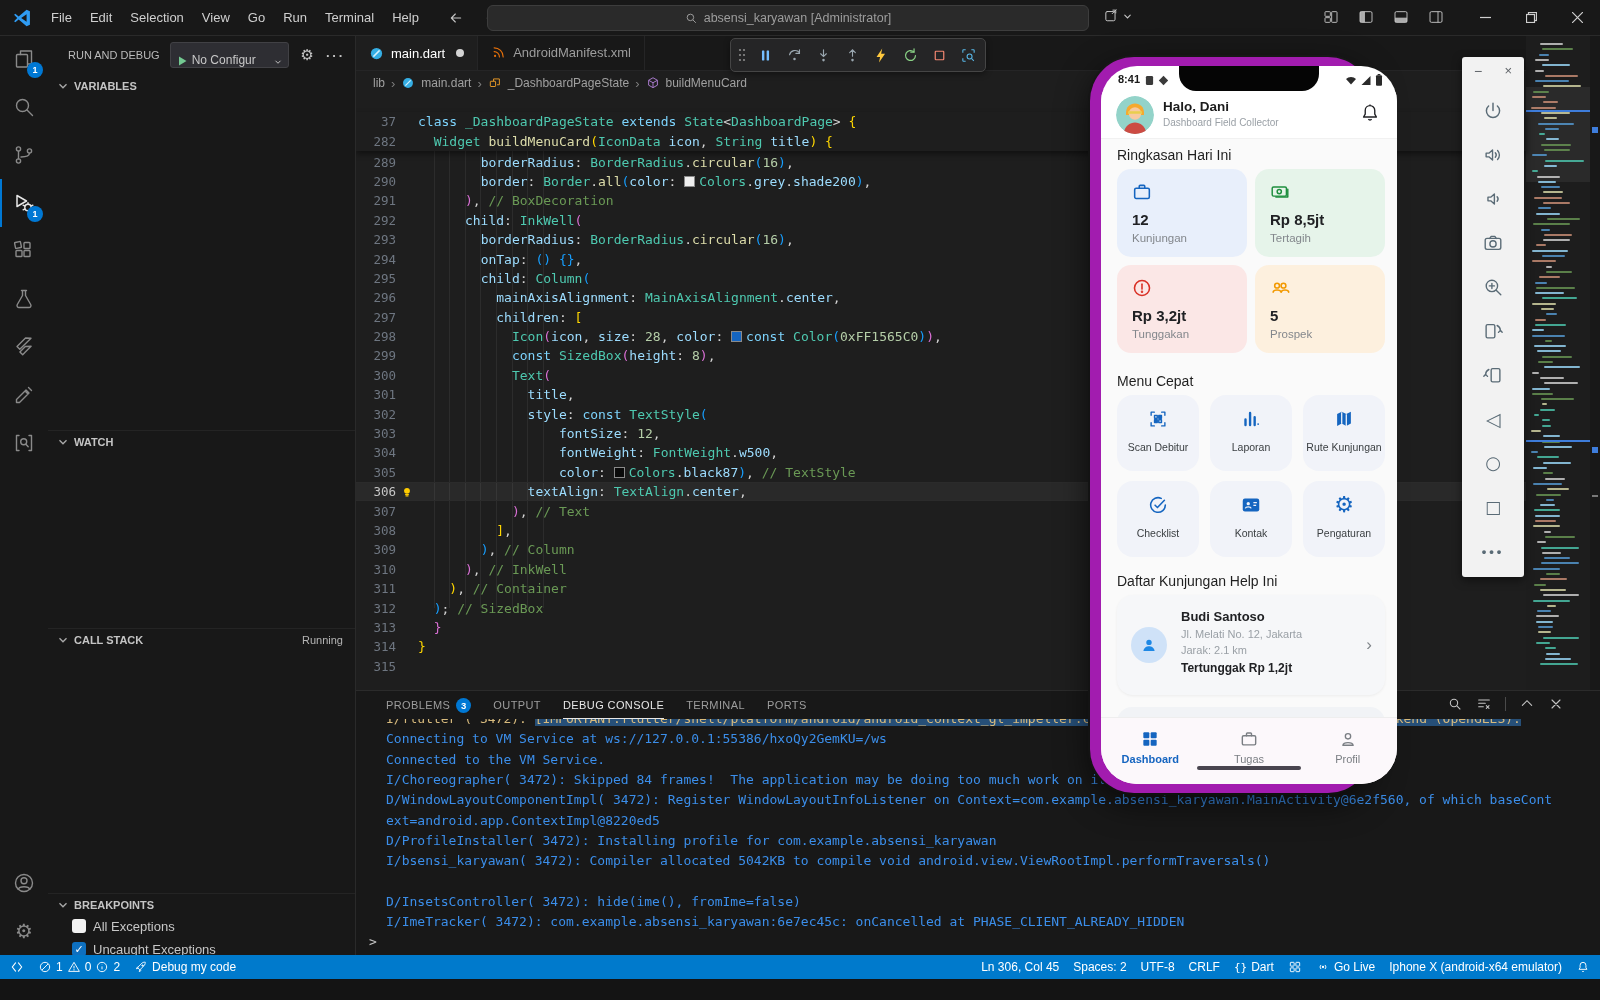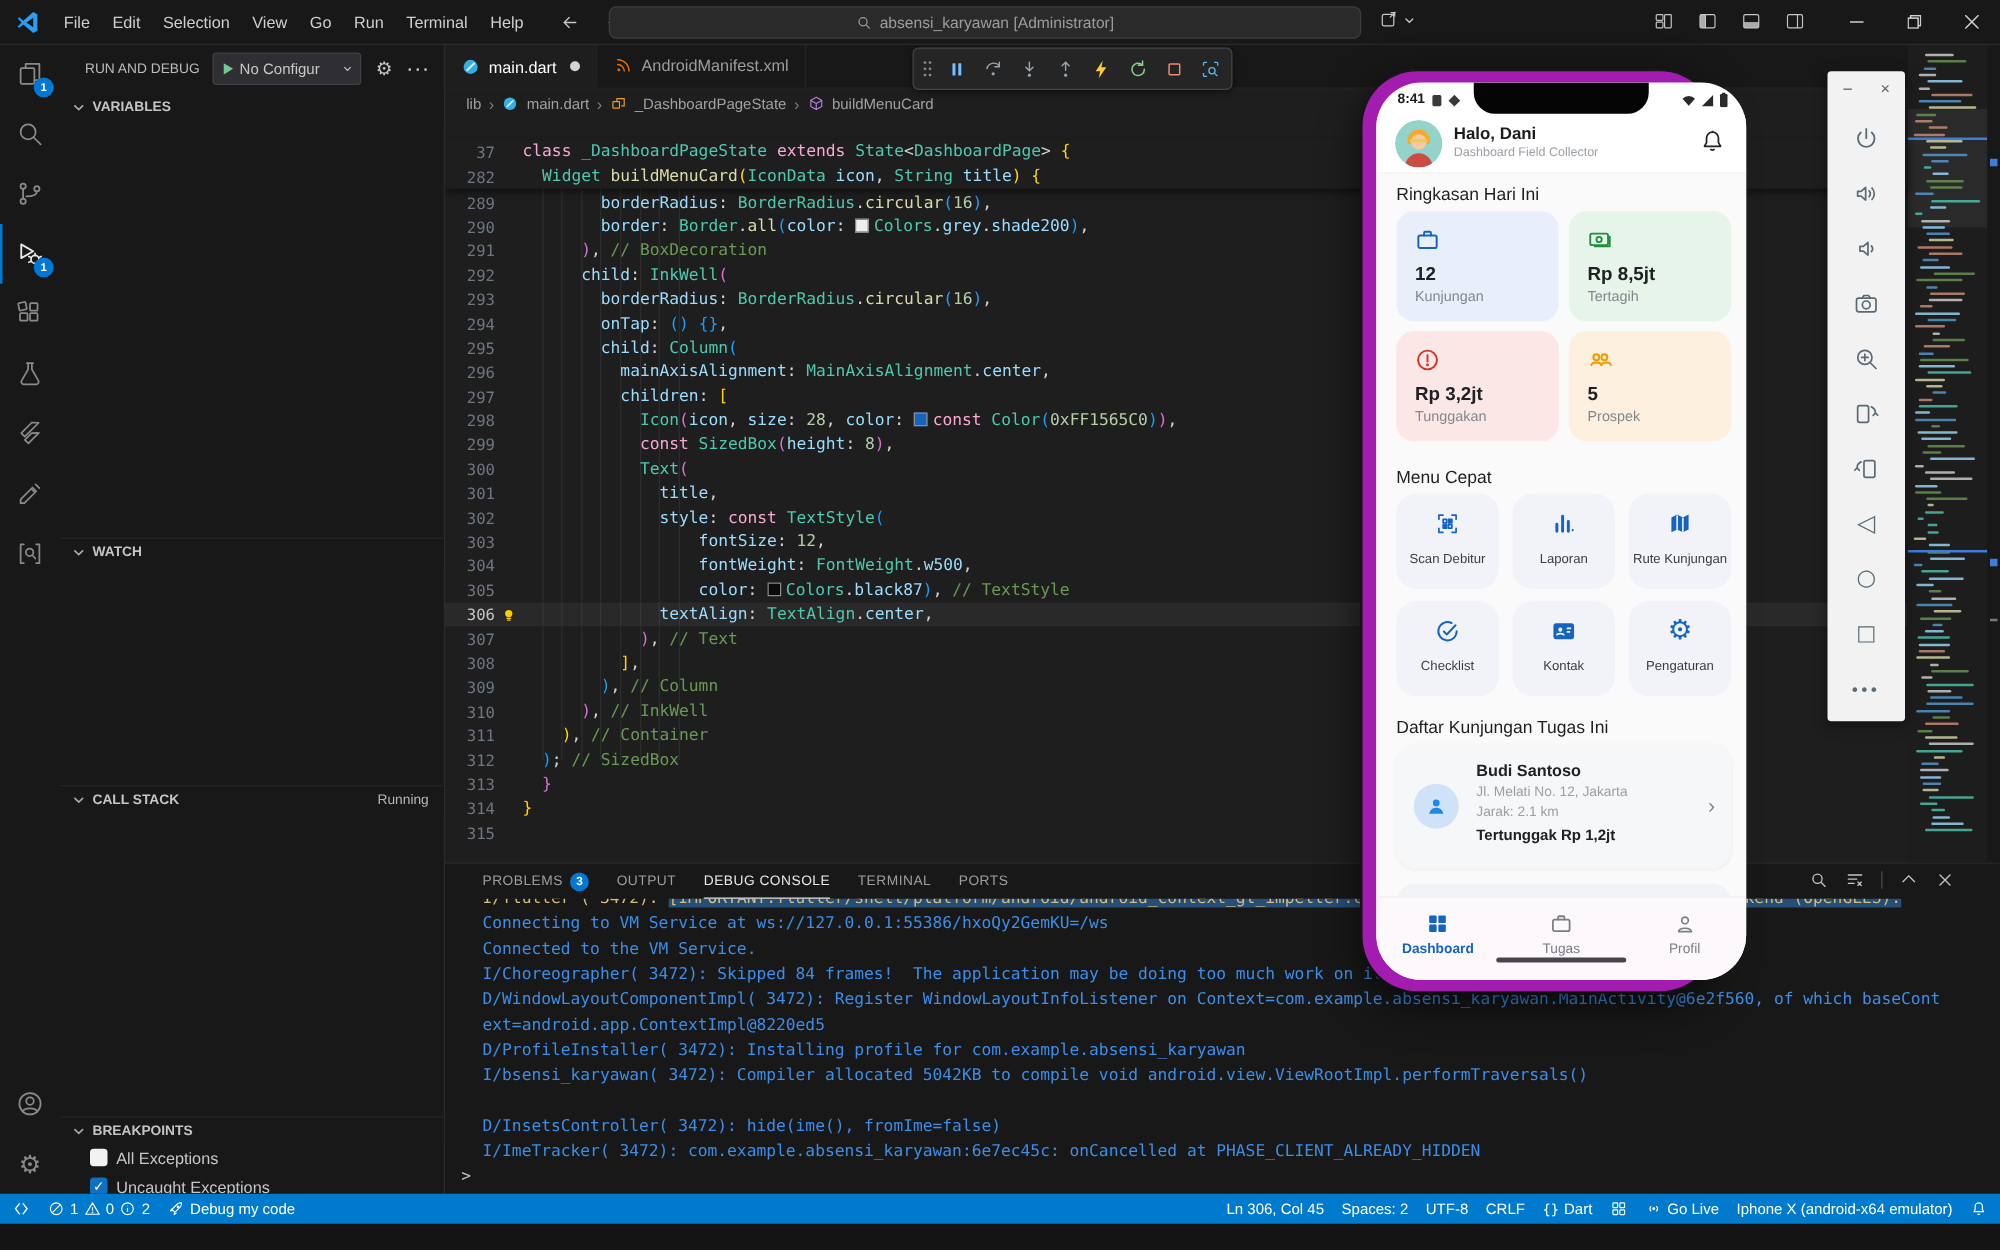--- a/index.html
+++ b/index.html
@@ -34,21 +34,21 @@
   .ab-badge{position:absolute;right:5px;bottom:5px;min-width:16px;height:16px;border-radius:9px;background:#0078d4;
             color:#fff;font-size:9px;display:flex;align-items:center;justify-content:center;font-weight:700}
   #abar-bottom{margin-top:auto}
 
   
   #sidebar{position:absolute;left:48px;top:35px;width:307px;height:920px;background:#181818;
            border-right:1px solid #2a2a2a;z-index:20;overflow:hidden}
   #sb-head{height:40px;display:flex;align-items:center;padding:0 10px 0 20px}
   #sb-title{font-size:11px;color:#bbb;white-space:nowrap}
   #sb-config{margin-left:10px;width:120px;height:24px;background:#2e2e33;border:1px solid #414145;border-radius:3px;
-             display:flex;align-items:center;padding:0 5px;gap:4px;color:#c8c8c8;font-size:12px;overflow:hidden}
+             display:flex;align-items:flex-end;padding:0 5px;gap:4px;color:#c8c8c8;font-size:12px;overflow:hidden}
   #sb-config .lbl{white-space:nowrap;overflow:hidden;flex:1}
   .sec{position:absolute;left:0;width:307px;height:22px;display:flex;align-items:center;gap:4px;padding-left:8px;
        font-weight:700;font-size:11px;color:#c5c5c5;border-top:1px solid #242424;background:#181818;box-sizing:border-box}
   .sec .ic{width:14px;height:14px;color:#aaa}
   .bp-row{position:absolute;left:24px;display:flex;align-items:center;gap:7px;font-size:13px;color:#c7c7c7;height:20px}
   .cb{width:14px;height:14px;border-radius:3px;display:flex;align-items:center;justify-content:center;font-size:11px}
   .cb.on{background:#0e70c0;color:#fff}
   .cb.off{background:#f2f2f2}
 
   
@@ -66,21 +66,21 @@
 
   #sticky{position:absolute;left:0;top:77px;right:74px;background:#1e1e1e;box-shadow:0 3px 6px rgba(0,0,0,.45);z-index:5}
   #code-area{position:absolute;left:0;top:98px;right:74px;height:560px;overflow:hidden}
   .cl{height:19.4px;display:flex;align-items:center;font-family:"DejaVu Sans Mono",monospace;font-size:13px;position:relative}
   .cl .ln{width:40px;flex:none;text-align:right;color:#6e7681;font-size:12.5px}
   .cl .bulbcell{width:22px;flex:none;display:flex;justify-content:center}
   .cl .bulbcell .ic{width:14px;height:14px}
   .cl .ct{white-space:pre}
   .cl.cur{background:rgba(255,255,255,.05);box-shadow:inset 0 1px 0 #2b2b2b, inset 0 -1px 0 #2b2b2b}
   .cl.cur .ln{color:#c6c6c6}
-  .c-p{color:#9cdcfe}.c-w{color:#d4d4d4}.c-k{color:#f9a8d4}.c-t{color:#4ec9b0}.c-f{color:#dcdcaa}
+  .c-p{color:#9cdcfe}.c-w{color:#d4d4d4}.c-k{color:#7dd3fc}.c-t{color:#4ec9b0}.c-f{color:#dcdcaa}
   .c-n{color:#b5cea8}.c-c{color:#6a9955}.c-b1{color:#ffd700}.c-b2{color:#da70d6}.c-b3{color:#179fff}
   .swatch{display:inline-block;width:9px;height:9px;border:1px solid #8a8a8a;margin-right:4px;vertical-align:-1px}
   .iguide{position:absolute;top:98px;height:475px;width:1px;background:#2c2c2c}
 
   
   #minimap{position:absolute;left:1526px;top:35px;width:64px;height:655px;background:#1d1d1d;z-index:4;overflow:hidden}
   .mm-line{position:absolute;height:2px;border-radius:1px;opacity:.8}
   .mm-h{position:absolute;left:0;width:64px;height:2px;background:#3e7ddb}
   #mm-slider{position:absolute;left:0;width:64px;top:52px;height:95px;background:rgba(255,255,255,.06)}
   #mruler{position:absolute;left:1590px;top:35px;width:10px;height:655px;background:#181818;z-index:4}
@@ -1159,21 +1159,21 @@
               </span>
               <span class="menu-lbl">Kontak</span>
             </div>
             <div class="menu-card" style="left: 202px; top: 342px;">
               <span class="ic">
                 <span class="glyph" style="font-size:22px">⚙</span>
               </span>
               <span class="menu-lbl">Pengaturan</span>
             </div>
           </div>
-        <div class="p-sec-title" style="top:434px">Daftar Kunjungan Tugas Ini</div>
+        <div class="p-sec-title" style="top:434px">Daftar Kunjungan Help Ini</div>
         <div id="visit-card">
           <span id="visit-avatar">
               <span class="ic">
                 <svg viewBox="0 0 24 24" fill="currentColor" stroke="none">
                   <circle cx="12" cy="8.5" r="3.6"></circle>
                   <path d="M4.5 20c.9-4.6 4.3-6.3 7.5-6.3s6.6 1.7 7.5 6.3z"></path>
                 </svg>
               </span>
             </span>
           <span id="visit-name">Budi Santoso</span>

